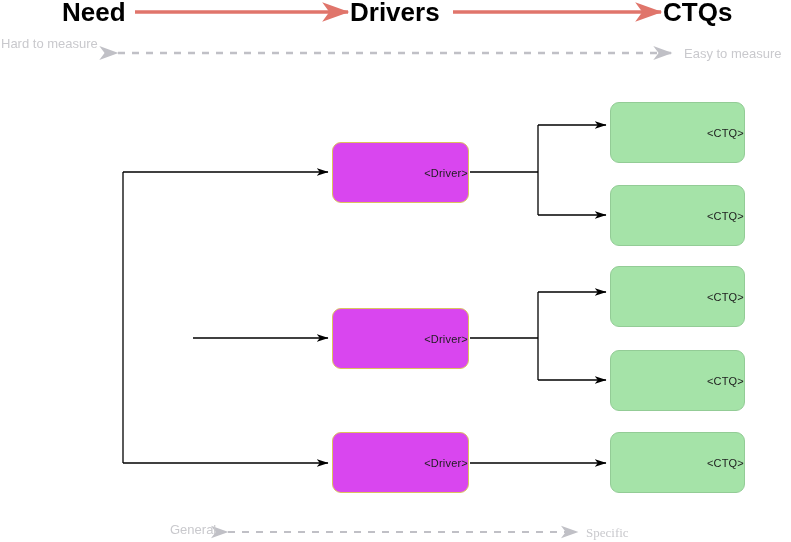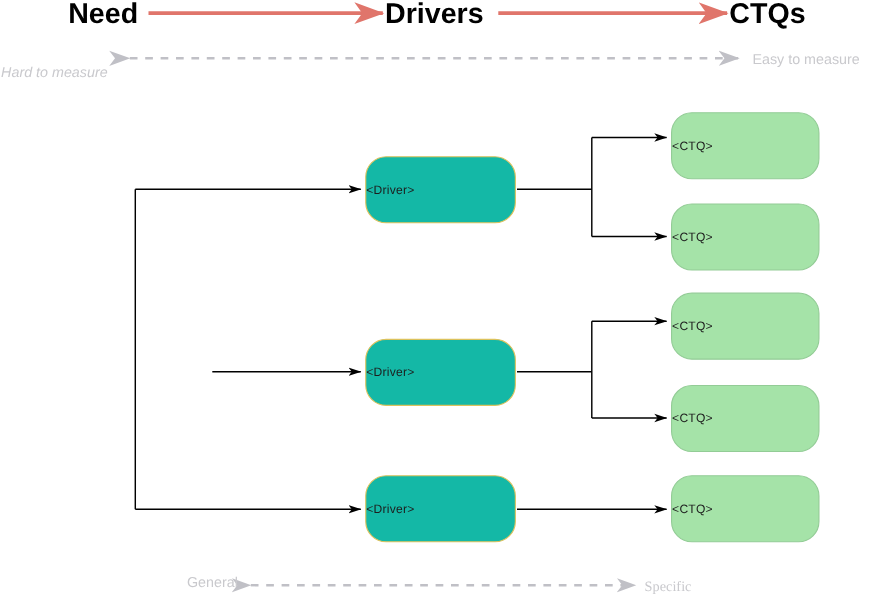--- a/index.html
+++ b/index.html
@@ -32,52 +32,52 @@
   #hdr-drv   { left: 350px; top: -2px; }
   #hdr-ctq   { left: 663px; top: -2px; }
 
   .scale-label {
     position: absolute;
     font-size: 13px;
     color: #c9c9cd;
     line-height: 15px;
     white-space: nowrap;
   }
-  #scale-hard { left: 1px;   top: 58px; font-style: italic; }
+  #scale-hard { left: 1px;   top: 36px; }
   #scale-easy { left: 684px; top: 46px; }
   #scale-general { left: 170px; top: 522px; }
   #scale-specific { left: 586px; top: 525px; font-family: Liberation Serif, serif; }
 
   svg.layer {
     position: absolute;
     left: 0;
     top: 0;
     width: 791px;
     height: 542px;
     overflow: visible;
   }
 
   
   .node {
     position: absolute;
     box-sizing: border-box;
-    border-radius: 19px;
+    border-radius: 9px;
     display: flex;
     align-items: center;
-    justify-content: flex-start;
+    justify-content: flex-end;
     font-size: 11px;
     color: #1d1d1d;
     letter-spacing: 0.2px;
   }
   .node-need {
     background: #f09a94;
     border: 1px solid #d98a84;
   }
   .node-driver {
-    background: #14b8a6;
+    background: #d946ef;
     border: 1px solid #dcc25d;
   }
   .node-ctq {
     background: #a5e3a8;
     border: 1px solid #93cc96;
   }
 </style>
 </head>
 <body>
 

